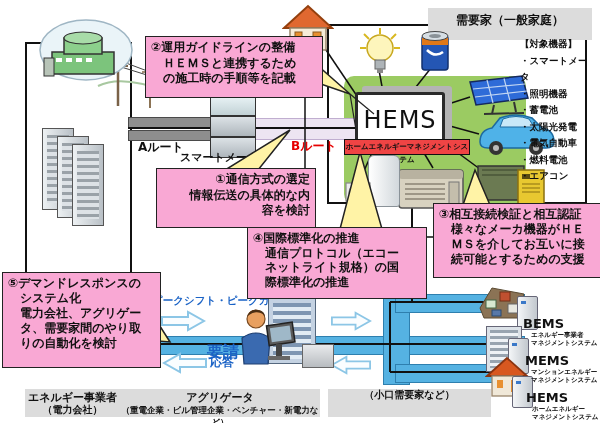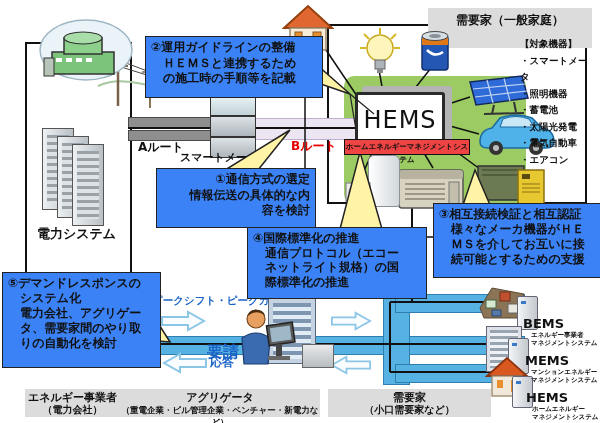--- a/index.html
+++ b/index.html
@@ -1,20 +1,20 @@
 <!DOCTYPE html>
 <html><head>
 <meta charset="utf-8">
 <style>
   html,body{margin:0;padding:0;background:#fff;}
   #diagram{position:relative;width:600px;height:423px;background:#fff;overflow:hidden;
            font-family:"DejaVu Sans",sans-serif;color:#111;}
   .abs{position:absolute;}
   svg.layer{position:absolute;left:0;top:0;width:600px;height:423px;pointer-events:none;}
-  .callout{position:absolute;background:#3b82f6;border:1.6px solid #222;font-weight:bold;
+  .callout{position:absolute;background:#f9a8d4;border:1.6px solid #222;font-weight:bold;
            font-size:12px;line-height:15.5px;white-space:pre-line;padding:3px 5px;z-index:5;}
   .graybox{position:absolute;background:#DCDCDC;text-align:center;font-weight:bold;z-index:3;}
   .bluetext{position:absolute;color:#1B63C6;font-weight:bold;z-index:3;white-space:nowrap;}
   .pipe{position:absolute;background:#55B2E2;border:1px solid #2E7FAE;z-index:1;}
   .emslabel{position:absolute;font-weight:bold;font-size:13px;z-index:4;}
   .emssub{position:absolute;font-weight:bold;font-size:6.5px;line-height:8px;white-space:pre-line;z-index:4;}
   .tower{position:absolute;width:19px;background:linear-gradient(90deg,#F4F6F8,#C2C8CE);
          border:1px solid #667;border-radius:2px;z-index:3;}
   .tower:before{content:"";position:absolute;left:3px;top:4px;width:5px;height:3px;background:#3A78C8;}
   .server{position:absolute;width:30px;height:80px;background:linear-gradient(90deg,#EDF1F3,#B9C0C6);
@@ -74,31 +74,30 @@
       <polygon points="340,229 382,229 360,152"></polygon>
       <polygon points="463,205 490,205 475,170"></polygon>
       <polygon points="146,304 146,340 170,342"></polygon>
     </g>
     <g stroke="#222" stroke-width="1.2">
       <path d="M350,94 L374,114"></path>
         <path d="M350,94 L356,130"></path>
     </g>
   </svg>
 
-  <div class="graybox" style="left:428px;top:8px;width:164px;height:40px;font-size:12px;line-height:24px;">需要家（一般家庭）</div>
+  <div class="graybox" style="left:428px;top:8px;width:164px;height:32px;font-size:12px;line-height:24px;">需要家（一般家庭）</div>
   <div class="graybox" style="left:25px;top:389px;width:95px;height:28px;">
     <div class="footer-l1">エネルギー事業者</div>
     <div class="footer-l2">（電力会社）</div>
   </div>
   <div class="graybox" style="left:120px;top:389px;width:200px;height:28px;">
     <div class="footer-l1">アグリゲータ</div>
     <div class="footer-l2" style="font-size:8.5px;">（重電企業・ビル管理企業・ベンチャー・新電力など）</div>
   </div>
   <div class="graybox" style="left:328px;top:389px;width:163px;height:28px;">
-    <div class="footer-l1">需要家</div>
     <div class="footer-l2">（小口需要家など）</div>
   </div>
 
   <div class="abs" style="left:38px;top:18px;width:100px;height:68px;z-index:3;">
     <svg width="100" height="68" viewBox="0 0 100 68">
       <ellipse cx="48" cy="32" rx="46" ry="30" fill="#EAF4F8" stroke="#9FB6C4" stroke-width="1.5"></ellipse>
       <rect x="14" y="34" width="62" height="22" fill="#7CC47C" stroke="#333" stroke-width="1.5"></rect>
       <rect x="26" y="20" width="38" height="16" fill="#8CD08C" stroke="#333" stroke-width="1.5"></rect>
       <ellipse cx="45" cy="20" rx="19" ry="6" fill="#A8DCA8" stroke="#333" stroke-width="1.2"></ellipse>
       <rect x="6" y="40" width="10" height="18" fill="#B8C4B8" stroke="#333"></rect>
@@ -118,21 +117,20 @@
       <line x1="50" y1="26" x2="66" y2="26" stroke="#8B7355" stroke-width="1.6"></line>
       <path d="M0,8 L26,14 L58,26 L80,34" fill="none" stroke="#444" stroke-width="1"></path>
       <path d="M2,16 L26,20 L58,30 L80,38" fill="none" stroke="#444" stroke-width="1"></path>
     </svg>
   </div>
   <div class="abs" style="left:42px;top:128px;width:88px;height:100px;z-index:3;">
     <div class="server" style="left:0;top:0;"></div>
     <div class="server" style="left:15px;top:8px;"></div>
     <div class="server" style="left:30px;top:16px;"></div>
   </div>
-  <div class="abs" style="left:25px;top:225px;width:103px;text-align:center;font-weight:bold;font-size:13px;z-index:3;">電力システム</div>
 
   <div class="abs" style="left:138px;top:139px;font-weight:bold;font-size:12px;z-index:3;">Aルート</div>
   <div class="abs" style="left:210px;top:95px;width:44px;height:64px;z-index:3;">
     <div class="meterbox" style="top:0;background:linear-gradient(#EAF4F6,#C2D2D6);"></div>
     <div class="meterbox" style="top:21px;"></div>
     <div class="meterbox" style="top:42px;"></div>
   </div>
   <div class="abs" style="left:180px;top:150px;font-weight:bold;font-size:11px;z-index:3;">スマートメーター</div>
   <div class="abs" style="left:291px;top:138px;font-weight:bold;font-size:12px;color:#E60000;z-index:3;">Bルート</div>
 
@@ -218,20 +216,21 @@
     </svg>
   </div>
 
   <div class="abs" style="left:520px;top:36px;width:76px;z-index:3;font-weight:bold;font-size:9.5px;line-height:16.5px;">
     <div>【対象機器】</div>
     <div>・スマートメータ</div>
     <div>・照明機器</div>
     <div>・蓄電池</div>
     <div>・太陽光発電</div>
     <div>・電気自動車</div>
+    <div>・燃料電池</div>
     <div>・エアコン</div>
   </div>
 
   <div class="callout" style="left:145px;top:36px;width:166px;height:54px;">②運用ガイドラインの整備
 　ＨＥＭＳと連携するため
 　の施工時の手順等を記載</div>
   <div class="callout" style="left:156px;top:168px;width:148px;height:52px;text-align:right;">①通信方式の選定
 　情報伝送の具体的な内
 　容を検討</div>
   <div class="callout" style="left:247px;top:227px;width:168px;height:64px;line-height:14.5px;">④国際標準化の推進

